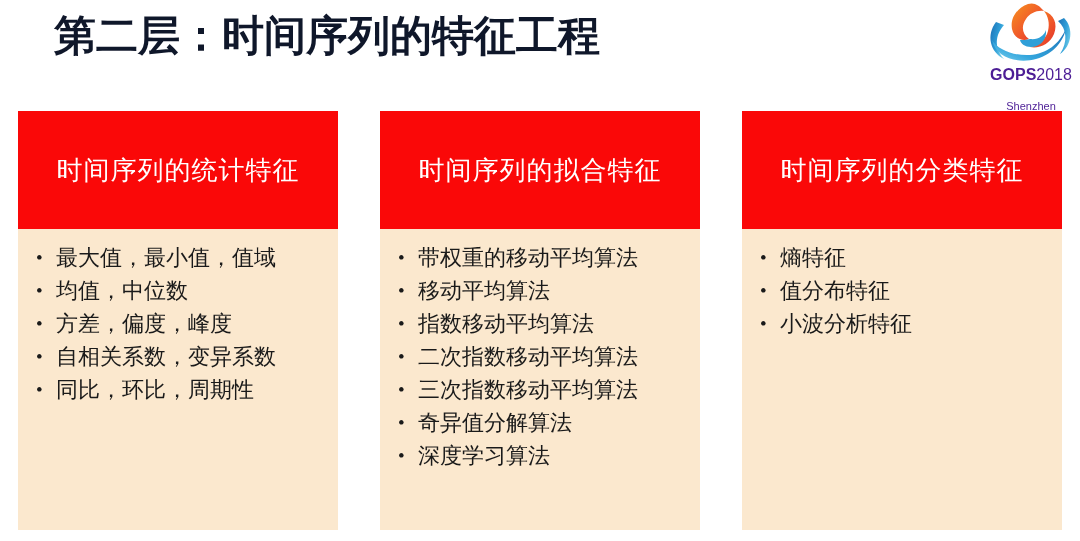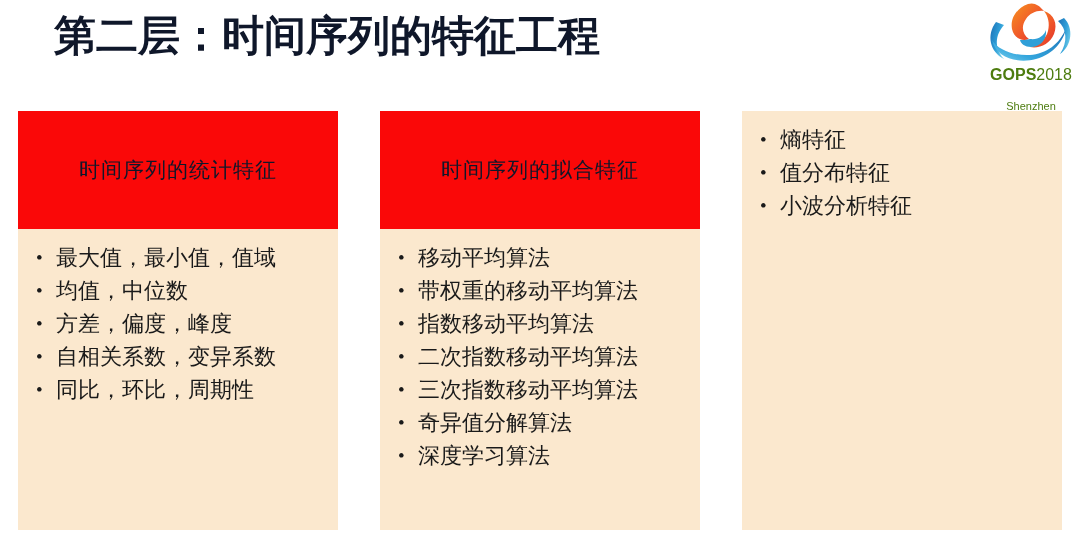--- a/index.html
+++ b/index.html
@@ -40,21 +40,21 @@
   }
   .logo-mark {
     position: relative;
     width: 94px;
     height: 62px;
   }
   .logo-mark svg { display: block; }
   .logo-text {
     text-align: center;
     font-family: "Liberation Sans", "DejaVu Sans", sans-serif;
-    color: #4d7c0f;
+    color: #4c1d95;
     line-height: 19px;
     margin-top: 1px;
   }
   .logo-line1 { font-size: 16px; }
   .logo-gops { font-weight: bold; }
   .logo-year { font-weight: normal; }
   .logo-line2 { font-size: 11px; font-weight: normal; margin-top: 13px; }
 
   
   .columns {
@@ -71,22 +71,22 @@
     display: flex;
     flex-direction: column;
     background: #fbe8ce;
   }
   .col-header {
     background: #fa0808;
     height: 118px;
     display: flex;
     align-items: center;
     justify-content: center;
-    color: #0f172a;
-    font-size: 21px;
+    color: #ffffff;
+    font-size: 26px;
     letter-spacing: 1px;
     flex: 0 0 auto;
   }
   .col-body {
     flex: 1 1 auto;
     padding: 12px 0 12px 0;
   }
   .col-body ul {
     margin: 0;
     padding: 0;
@@ -169,32 +169,33 @@
         <li>自相关系数，变异系数</li>
         <li>同比，环比，周期性</li>
       </ul>
     </div>
   </div>
 
   <div class="column">
     <div class="col-header">时间序列的拟合特征</div>
     <div class="col-body">
       <ul>
+        <li>带权重的移动平均算法</li>
         <li>移动平均算法</li>
-        <li>带权重的移动平均算法</li>
         <li>指数移动平均算法</li>
         <li>二次指数移动平均算法</li>
         <li>三次指数移动平均算法</li>
         <li>奇异值分解算法</li>
         <li>深度学习算法</li>
       </ul>
     </div>
   </div>
 
   <div class="column">
+    <div class="col-header">时间序列的分类特征</div>
     <div class="col-body">
       <ul>
         <li>熵特征</li>
         <li>值分布特征</li>
         <li>小波分析特征</li>
       </ul>
     </div>
   </div>
 
 </div>

